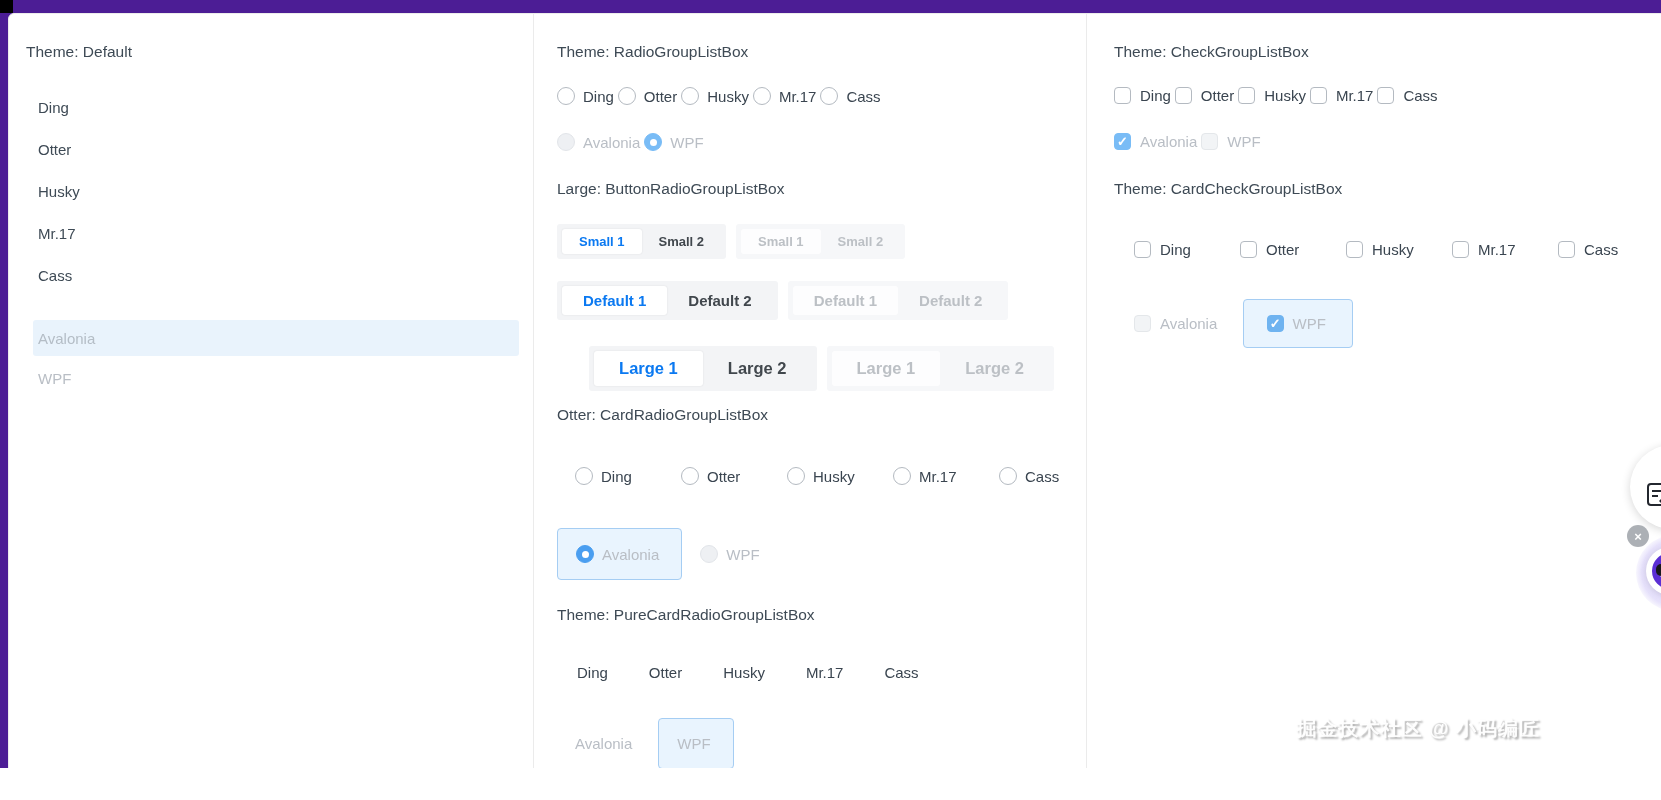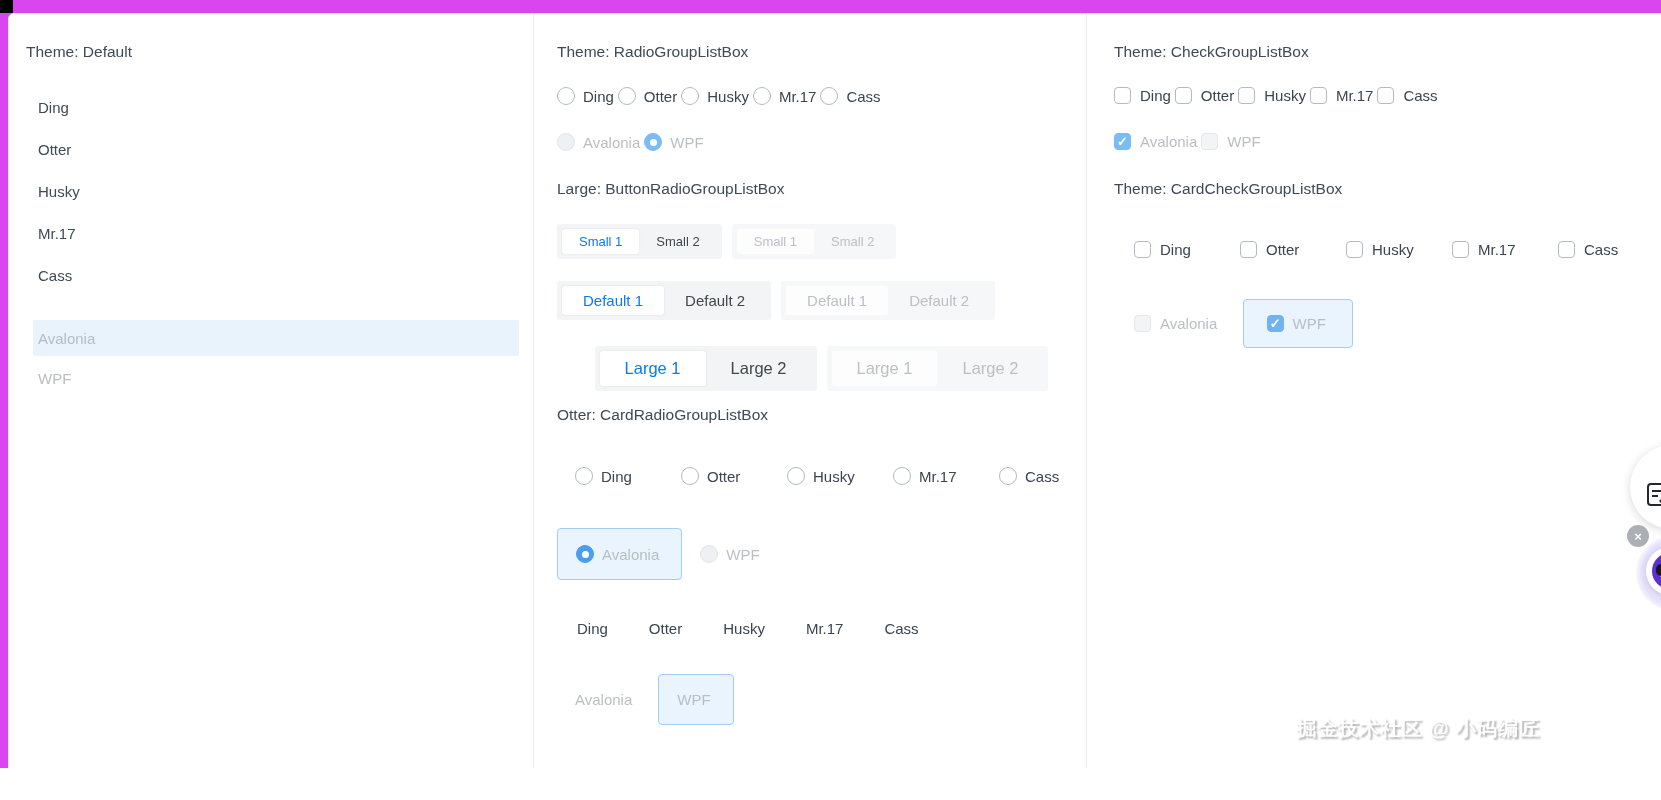--- a/index.html
+++ b/index.html
@@ -1,19 +1,19 @@
 <!DOCTYPE html>
 <html><head>
 <meta charset="utf-8">
 <style>
   * { margin:0; padding:0; box-sizing:border-box; }
   html,body { background:#fff; }
   .page {
     position:relative; width:1661px; height:768px; overflow:hidden;
-    background:#d946ef; font-family:"Liberation Sans", sans-serif; color:#3e4a55;
+    background:#4c1d95; font-family:"Liberation Sans", sans-serif; color:#3e4a55;
   }
   .corner { position:absolute; background:#000; }
   .corner.tl { left:0; top:0; width:13px; height:13px; }
   .corner.bl { left:0; top:789px; width:5px; height:11px; }
   .corner.br { left:1656px; top:790px; width:5px; height:10px; }
 
   .window {
     position:absolute; left:8px; top:13px; right:-4px; bottom:-4px;
     background:#fff; border:1px solid #ececec; border-radius:6px 0 0 0;
     display:flex;
@@ -53,21 +53,21 @@
   .checkbox.checked-card { background:#6fb3f0; border-color:#6fb3f0; }
   .checkbox.checked-soft::after, .checkbox.checked-card::after {
     content:"\2713"; position:absolute; left:0; right:0; top:0; bottom:0;
     color:#fff; font-size:13px; font-weight:bold; line-height:16px; text-align:center;
   }
 
   
   .seg-row { display:flex; align-items:flex-start; gap:10px; }
   .seg-group { display:inline-flex; background:#f3f4f6; border-radius:3px; padding:5px; }
   .seg-group.dis { background:#f6f7f9; }
-  .seg { font-weight:normal; color:#41474d; border-radius:3px; white-space:nowrap; }
+  .seg { font-weight:bold; color:#41474d; border-radius:3px; white-space:nowrap; }
   .seg.sel { background:#fff; color:#0b79f1; box-shadow:0 0 2px rgba(0,0,0,0.10); }
   .seg-group.dis .seg { color:#bcc0c5; }
   .seg-group.dis .seg.sel { background:#fdfdfe; color:#bcc0c5; box-shadow:none; }
   .seg.sm { font-size:13px;   padding:5px 17px; }
   .seg.md { font-size:15px; padding:6px 21px; }
   .seg.lg { font-size:16.5px; padding:8px 25px; }
 
   
   .card { display:inline-flex; align-items:center; border-radius:4px; border:1px solid transparent; }
   .card.sel { background:#e9f4fe; border-color:#a5cdf3; }
@@ -247,20 +247,21 @@
           <span class="radio checked-card"></span>
           <span class="opt dis lbl">Avalonia</span>
         </div>
         <span class="gap18"></span>
         <div class="opt dis">
             <span class="radio dis"></span>
             <span class="lbl">WPF</span>
           </div>
       </div>
 
+      <div class="theme-title m-title4">Theme: PureCardRadioGroupListBox</div>
 
       <div class="m-pure-row">
         <span>Ding</span>
         <span>Otter</span>
         <span>Husky</span>
         <span>Mr.17</span>
         <span>Cass</span>
       </div>
 
       <div class="m-pure-bottom">

